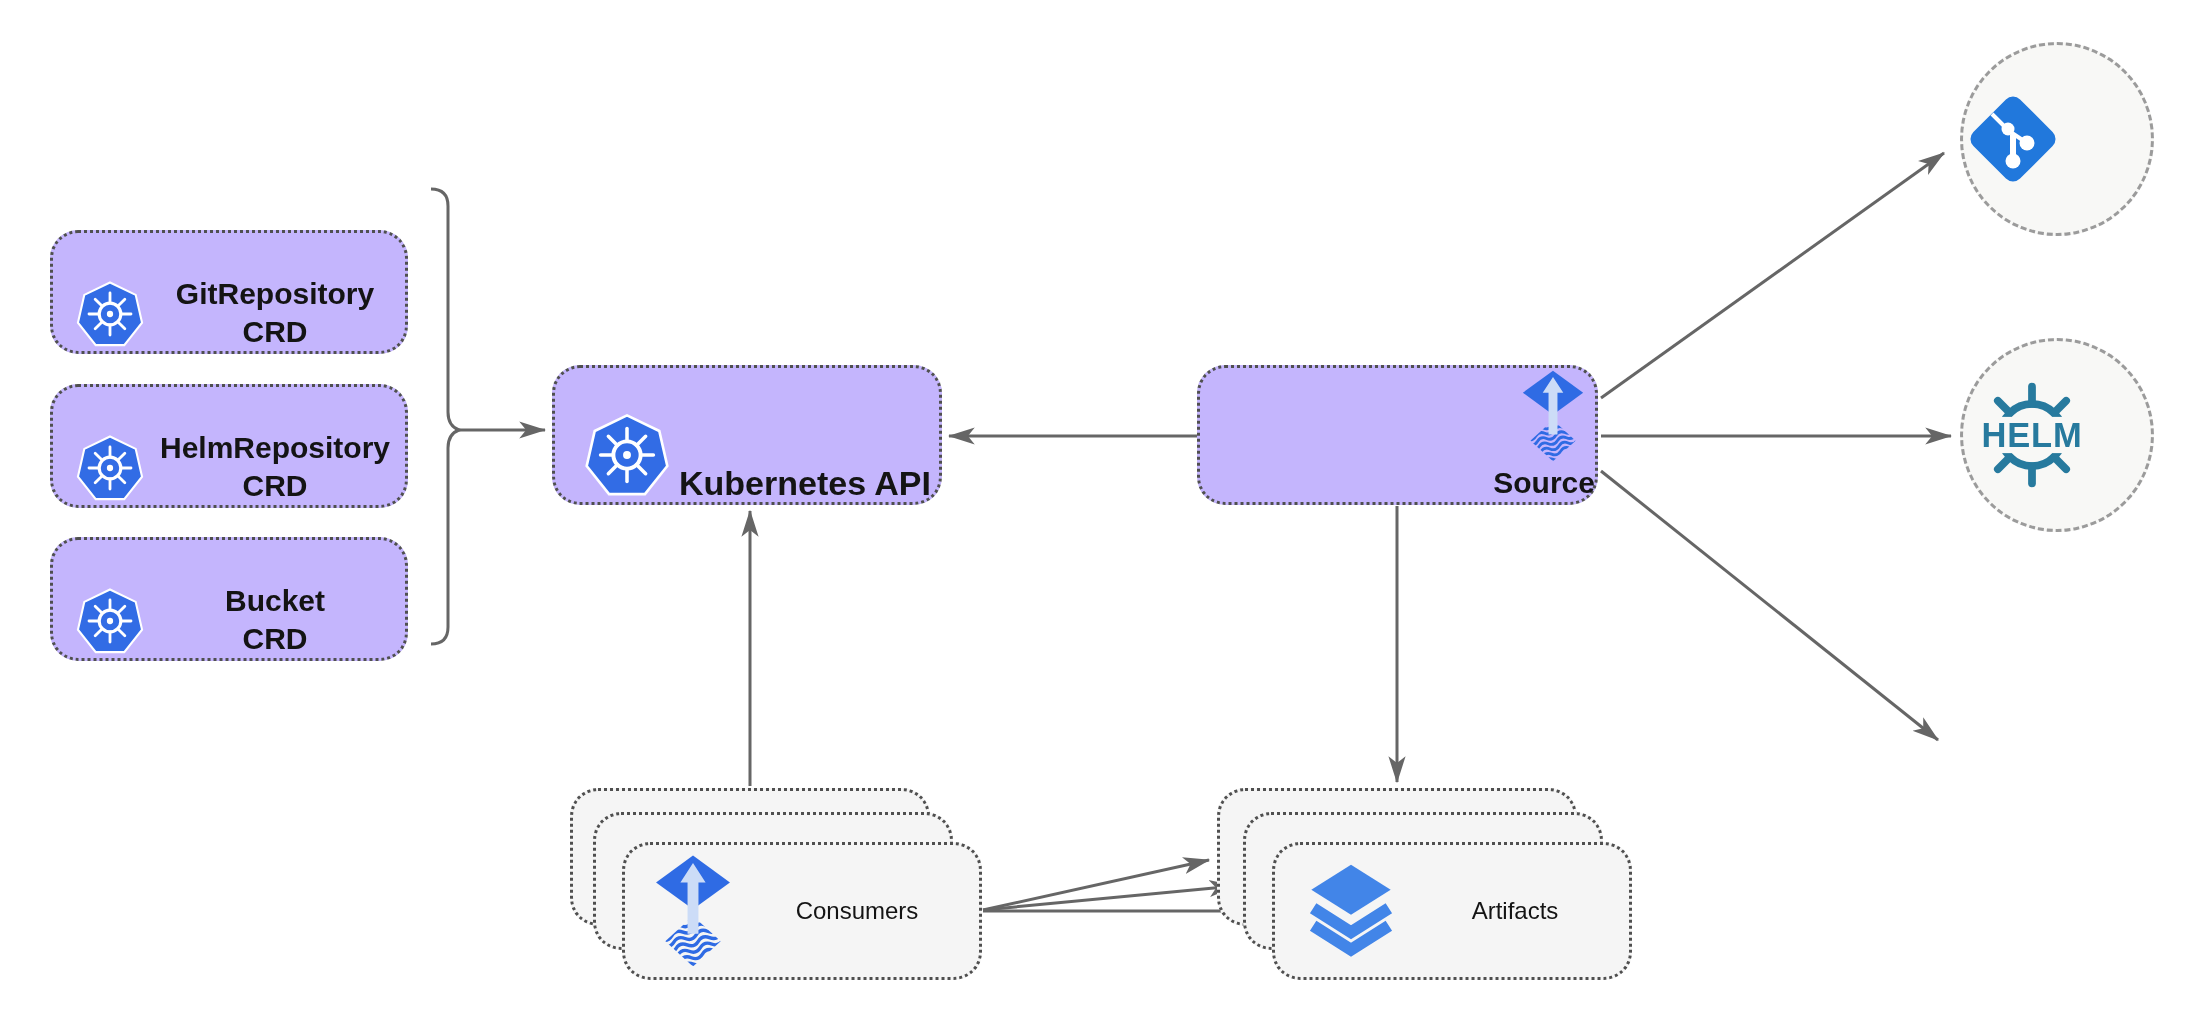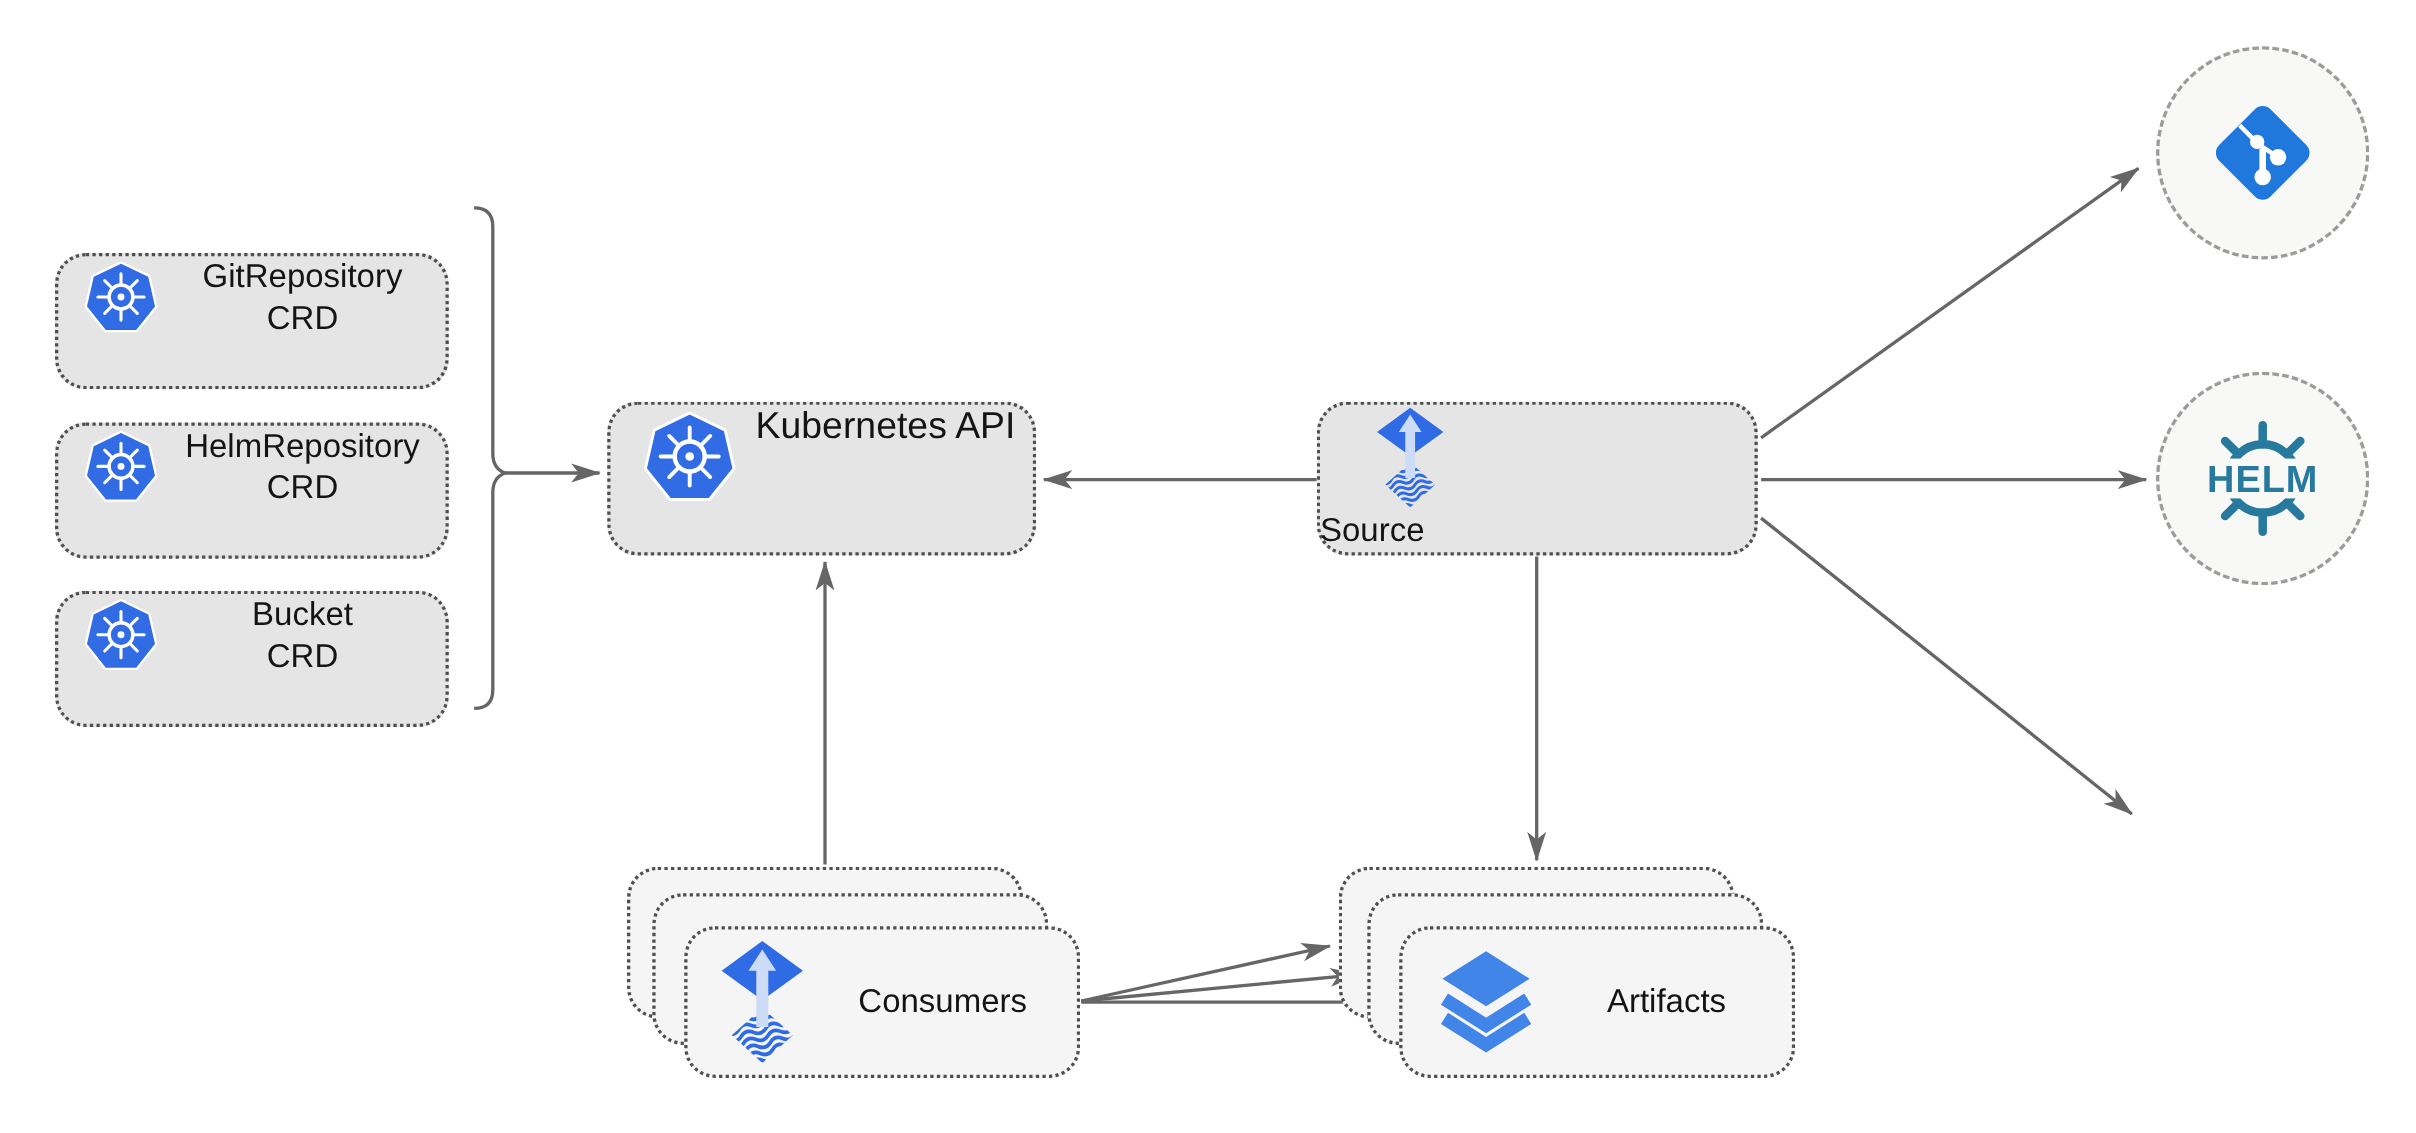--- a/index.html
+++ b/index.html
@@ -6,47 +6,47 @@
   .canvas{
     position:relative;
     width:2196px;height:1030px;
     background:#ffffff;
     font-family:"Liberation Sans", sans-serif;
     overflow:hidden;
   }
   .connectors{position:absolute;left:0;top:0;width:2196px;height:1030px;pointer-events:none;}
   .node{
     position:absolute;box-sizing:border-box;
-    background:#e5e5e5;
+    background:#c4b5fd;
     border:3px dotted #4f4f4f;
     border-radius:28px;
-    display:flex;align-items:flex-start;
+    display:flex;align-items:flex-end;font-weight:bold;
   }
   .node .label{
     flex:1;text-align:center;
     color:#141414;font-size:30px;line-height:38px;
     white-space:nowrap;
   }
   .crd{left:50px;width:358px;height:124px;}
   .crd .icon{margin-left:22px;}
   .k8s-api{left:552px;top:365px;width:390px;height:140px;}
   .k8s-api .icon{margin-left:28px;}
   .k8s-api .label{font-size:34px;}
   .source{left:1197px;top:365px;width:401px;height:140px;flex-direction:column;}
   .source .icon{margin-left:40px;}
   .stackbox{position:absolute;box-sizing:border-box;background:#f5f5f5;
     border:3px dotted #4f4f4f;border-radius:28px;width:360px;height:138px;}
   .stackfront{display:flex;align-items:center;}
   .stackfront .icon{margin-left:26px;}
-  .stackfront .label{flex:1;text-align:center;color:#141414;font-size:30px;white-space:nowrap;}
+  .stackfront .label{flex:1;text-align:center;color:#141414;font-size:24px;white-space:nowrap;}
   .ext-circle{
     position:absolute;box-sizing:border-box;
     width:194px;height:194px;border-radius:50%;
     background:#f8f8f6;border:3px dashed #9b9b9b;
-    display:flex;align-items:center;justify-content:center;
+    display:flex;align-items:center;
   }
   .hidden-defs{position:absolute;width:0;height:0;overflow:hidden;}
 </style>
 </head>
 <body>
 
 <svg class="hidden-defs" aria-hidden="true">
   <defs>
     <symbol id="sym-k8s" viewBox="0 0 100 104">
       <polygon points="50,7 86.7,24.7 95.8,64.5 70.4,96.4 29.6,96.4 4.2,64.5 13.3,24.7" fill="#326ce5" stroke="#ffffff" stroke-width="3"></polygon>

